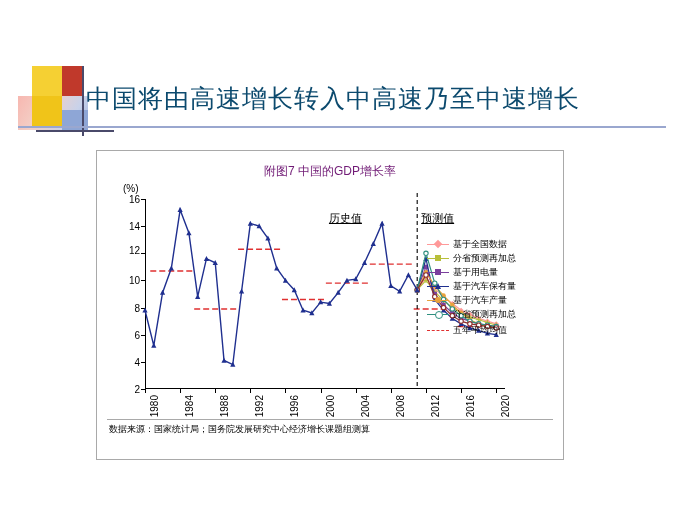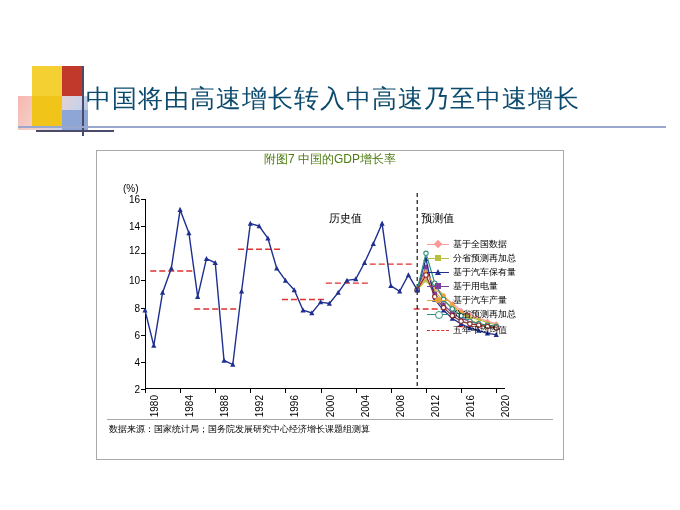--- a/index.html
+++ b/index.html
@@ -91,25 +91,25 @@
     left: 96px;
     top: 150px;
     width: 468px;
     height: 310px;
     background: #ffffff;
     border: 1px solid #a9a9a9;
     box-sizing: border-box;
   }
   #chart-title {
     position: absolute;
-    left: 0; top: 0;
+    left: 0; top: 12px;
     width: 100%;
     text-align: center;
     font-size: 12px;
-    color: #4d7c0f;
+    color: #701a75;
   }
   #y-unit {
     position: absolute;
     left: 26px;
     top: 32px;
     font-size: 10px;
     color: #000;
   }
 
   
@@ -155,20 +155,21 @@
     color: #000;
     transform-origin: left top;
     transform: rotate(-90deg) translateX(-100%);
     white-space: nowrap;
   }
   .region-label {
     position: absolute;
     font-size: 11px;
     color: #000;
     white-space: nowrap;
+    text-decoration: underline;
   }
 
   
   #legend {
     position: absolute;
     left: 330px;
     top: 86px;
     width: 132px;
     font-size: 9px;
     color: #000;
@@ -422,31 +423,31 @@
       </div>
       <div class="legend-row">
         <div class="swatch">
           <div class="ln" style="background: rgb(184, 191, 58);"></div>
           <div class="mk" style="background: rgb(184, 191, 58);"></div>
         </div>
         <span class="lbl">分省预测再加总</span>
       </div>
       <div class="legend-row">
         <div class="swatch">
+          <div class="ln" style="background: rgb(123, 63, 157);"></div>
+          <div class="mk" style="background: rgb(123, 63, 157);"></div>
+        </div>
+        <span class="lbl">基于用电量</span>
+      </div>
+      <div class="legend-row">
+        <div class="swatch">
           <div class="ln" style="background: rgb(31, 47, 143);"></div>
           <div class="mk" style="width: 0px; height: 0px; border-left: 3px solid transparent; border-right: 3px solid transparent; border-bottom: 6px solid rgb(31, 47, 143);"></div>
         </div>
         <span class="lbl">基于汽车保有量</span>
-      </div>
-      <div class="legend-row">
-        <div class="swatch">
-          <div class="ln" style="background: rgb(123, 63, 157);"></div>
-          <div class="mk" style="background: rgb(123, 63, 157);"></div>
-        </div>
-        <span class="lbl">基于用电量</span>
       </div>
       <div class="legend-row">
         <div class="swatch">
           <div class="ln" style="background: rgb(232, 163, 61);"></div>
           <div class="mk" style="background: rgb(232, 163, 61); border-radius: 50%;"></div>
         </div>
         <span class="lbl">基于汽车产量</span>
       </div>
       <div class="legend-row">
         <div class="swatch">

